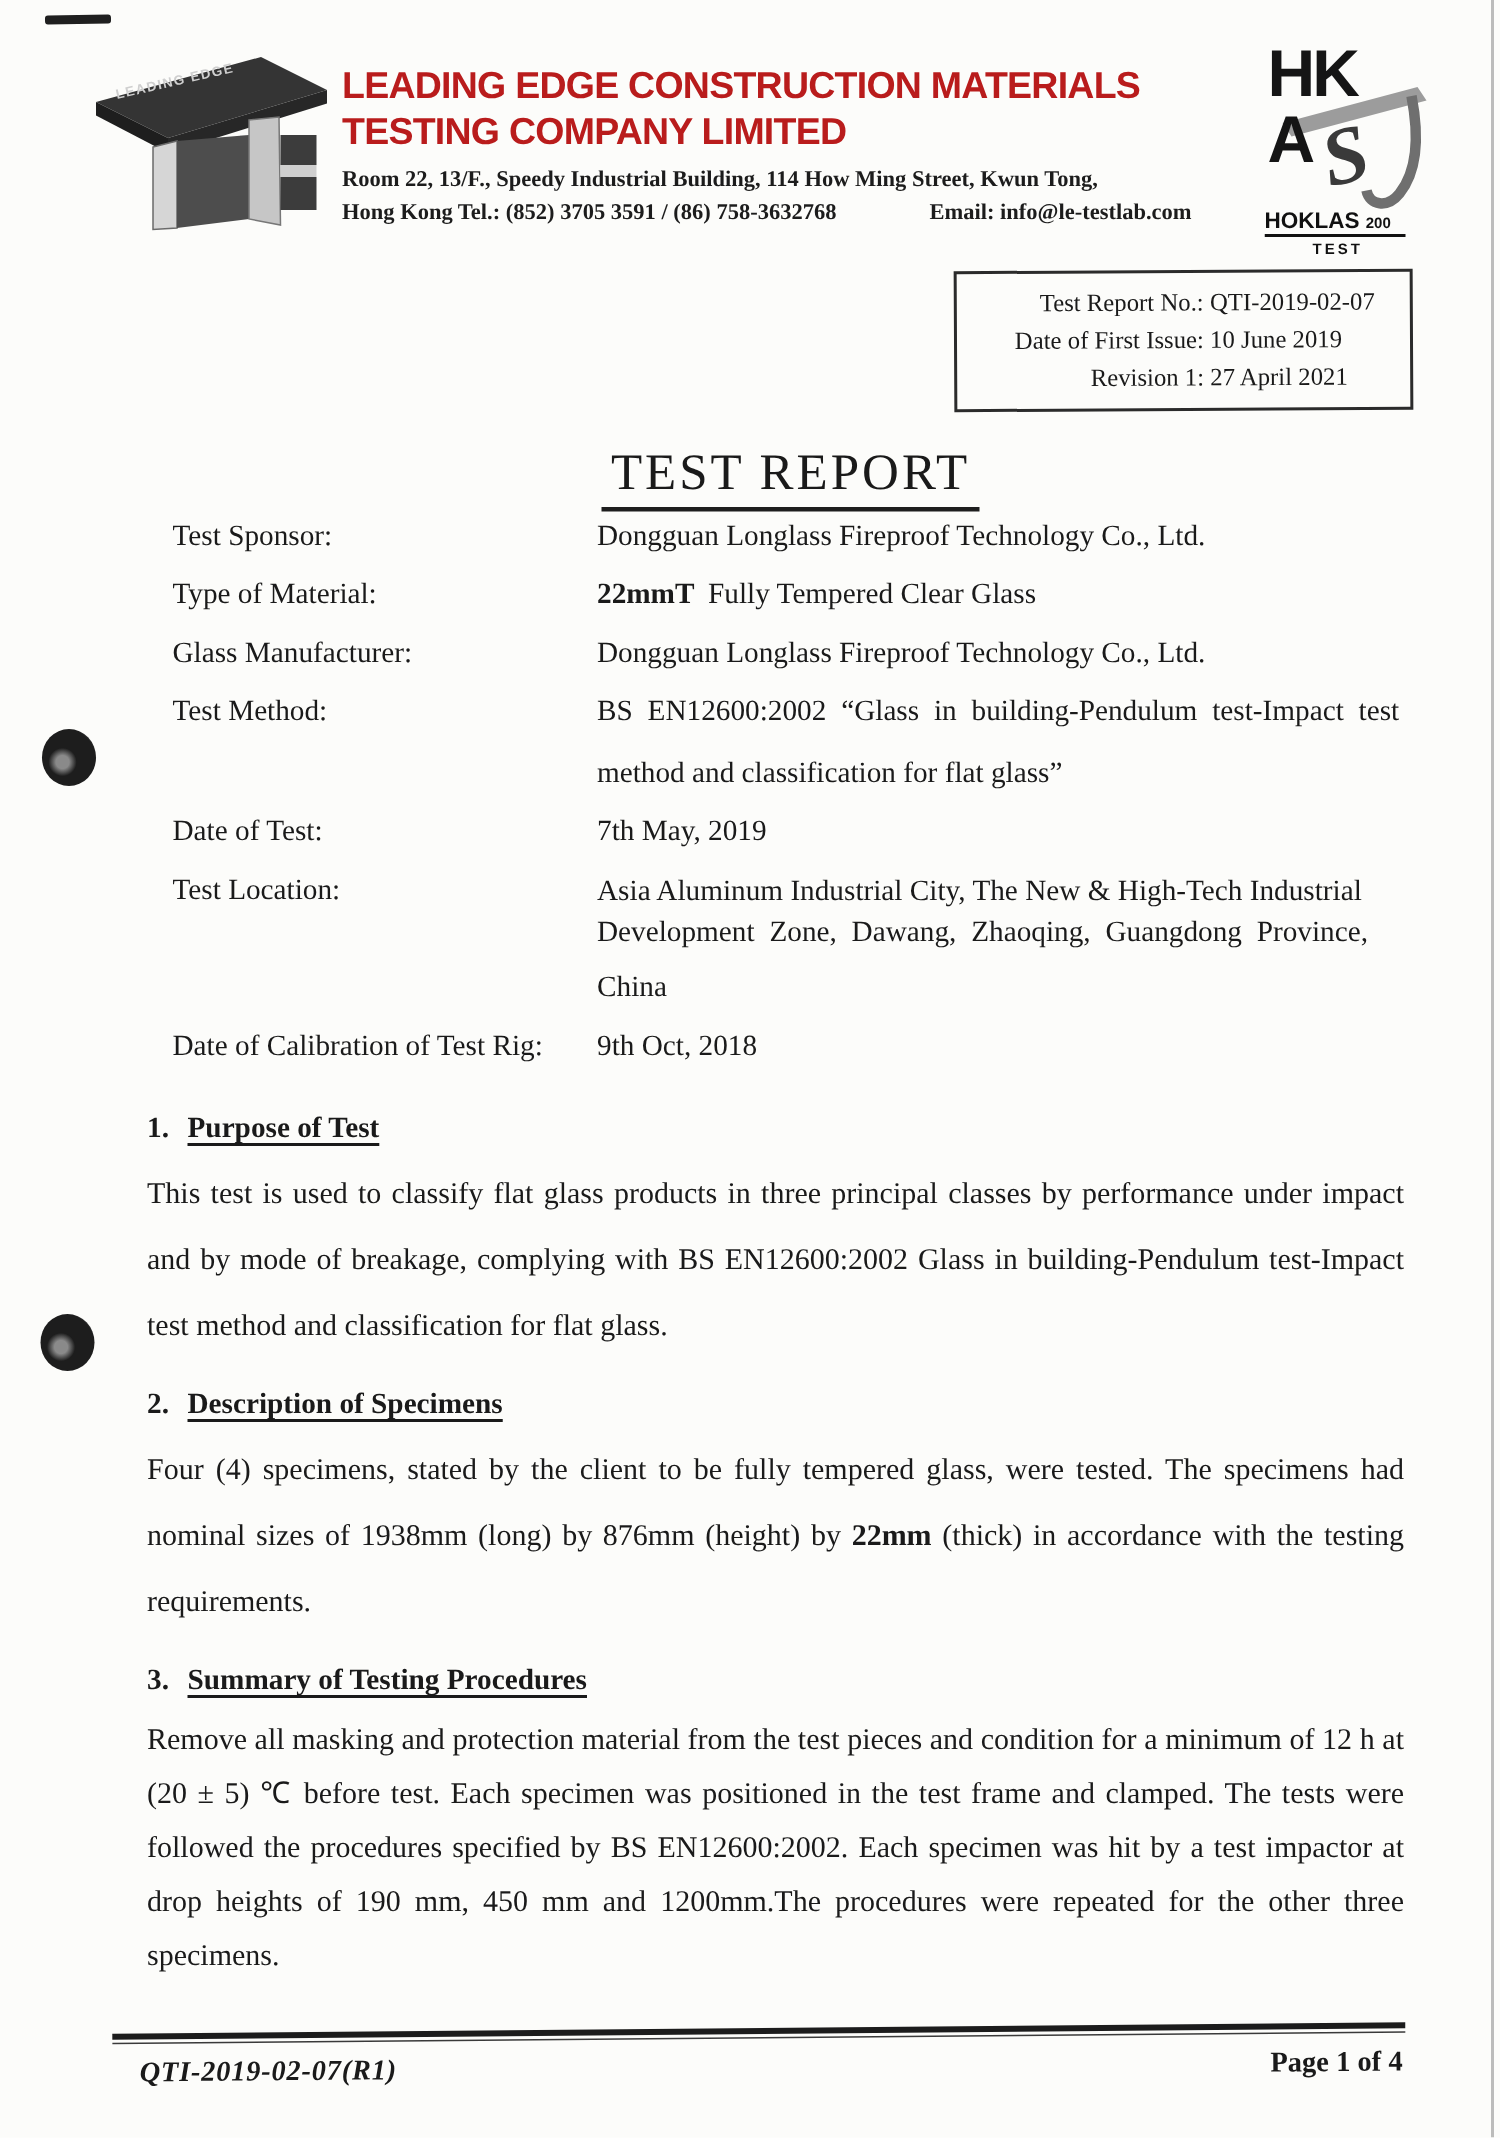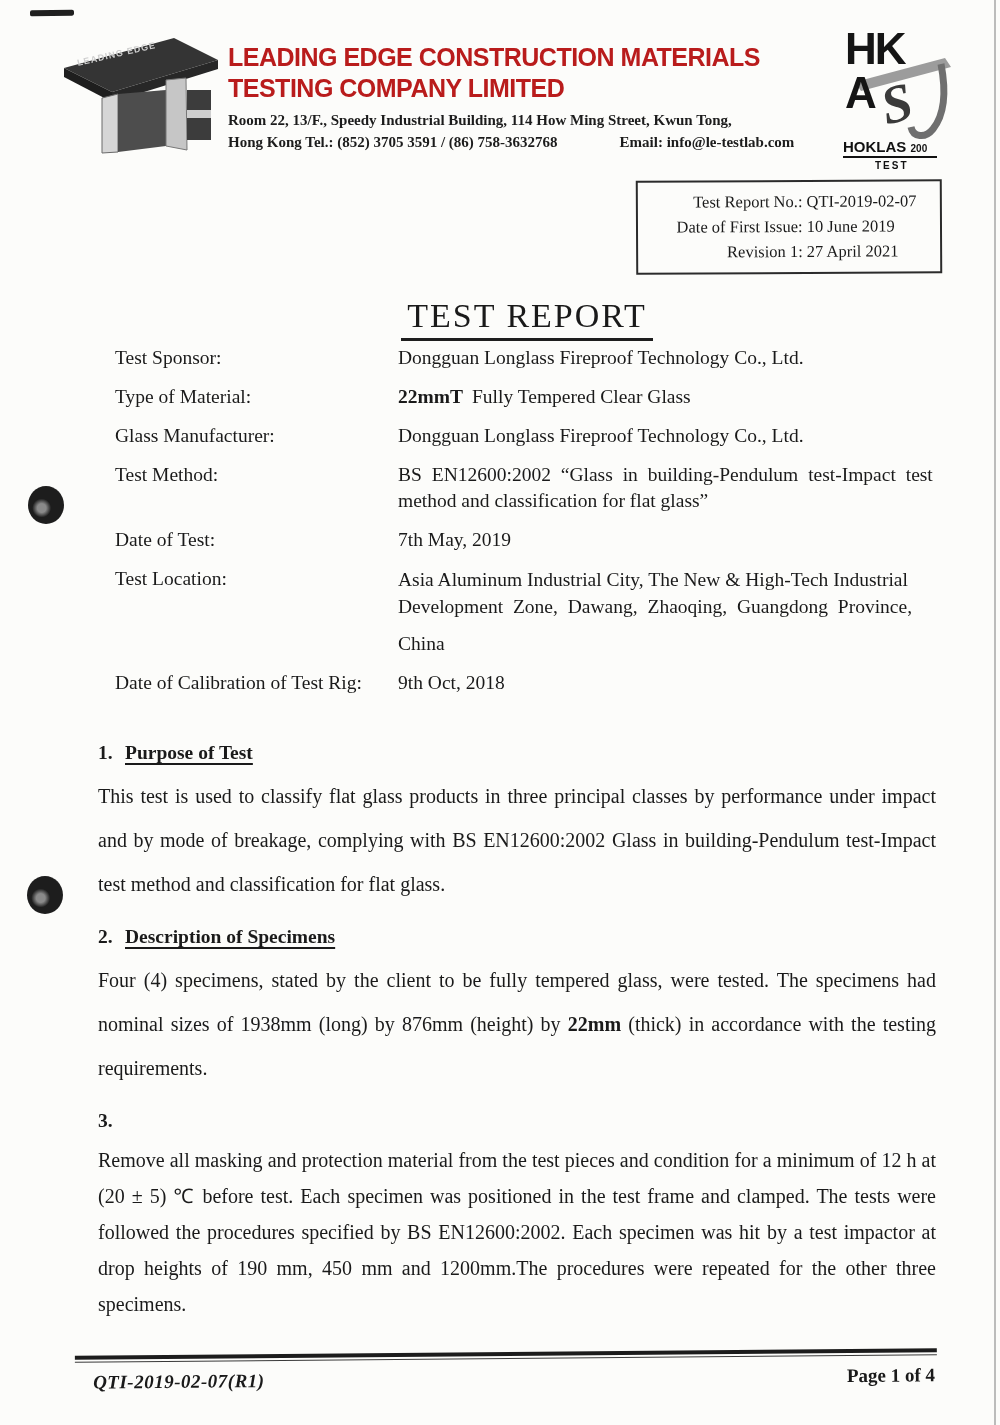--- a/index.html
+++ b/index.html
@@ -49,21 +49,21 @@
     padding:0 6px 3px 6px;
     transform:translateX(27px);
   }
 
   
   .info{position:absolute;left:115px;top:345px;width:822px;font-size:19.5px;line-height:26px;}
   .info-row{display:flex;margin-bottom:13px;}
   .info-label{width:283px;flex:none;}
   .info-value{flex:1;}
   .bold{font-weight:bold;}
-  .val-line2{margin-top:0;}
+  .val-line2{margin-top:15px;}
   .spread{word-spacing:5px;}
   .loc-line{line-height:27px;}
   .loc-china{margin-top:11px;}
 
   
   .sections{position:absolute;left:98px;top:740px;width:838px;}
   .section{margin:0;}
   .sec-head{font-size:19.5px;font-weight:bold;line-height:26px;display:flex;}
   .sec-num{width:27px;flex:none;}
   .sec-heading{text-decoration:underline;text-decoration-thickness:2px;text-underline-offset:4px;}
@@ -200,20 +200,21 @@
       <div class="sec-head">
         <span class="sec-num">2.</span>
         <span class="sec-heading">Description of Specimens</span>
       </div>
       <div class="sec-body"><span>Four (4) specimens, stated by the client to be fully tempered glass, were tested. The specimens had nominal sizes of 1938mm (long) by 876mm (height) by </span><span class="bold">22mm</span><span> (thick) in accordance with the testing requirements.</span></div>
     </div>
 
     <div class="section">
       <div class="sec-head">
         <span class="sec-num">3.</span>
+        <span class="sec-heading">Summary of Testing Procedures</span>
       </div>
       <div class="sec-body tight">Remove all masking and protection material from the test pieces and condition for a minimum of 12 h at (20 ± 5) ℃  before test. Each specimen was positioned in the test frame and clamped. The tests were followed the procedures specified by BS EN12600:2002. Each specimen was hit by a test impactor at drop heights of 190 mm, 450 mm and 1200mm.The procedures were repeated for the other three specimens.</div>
     </div>
 
   </div>
 
   <div class="footer">
     <div class="footer-rule-thick"></div>
     <div class="footer-rule-thin"></div>
     <div class="footer-text">

